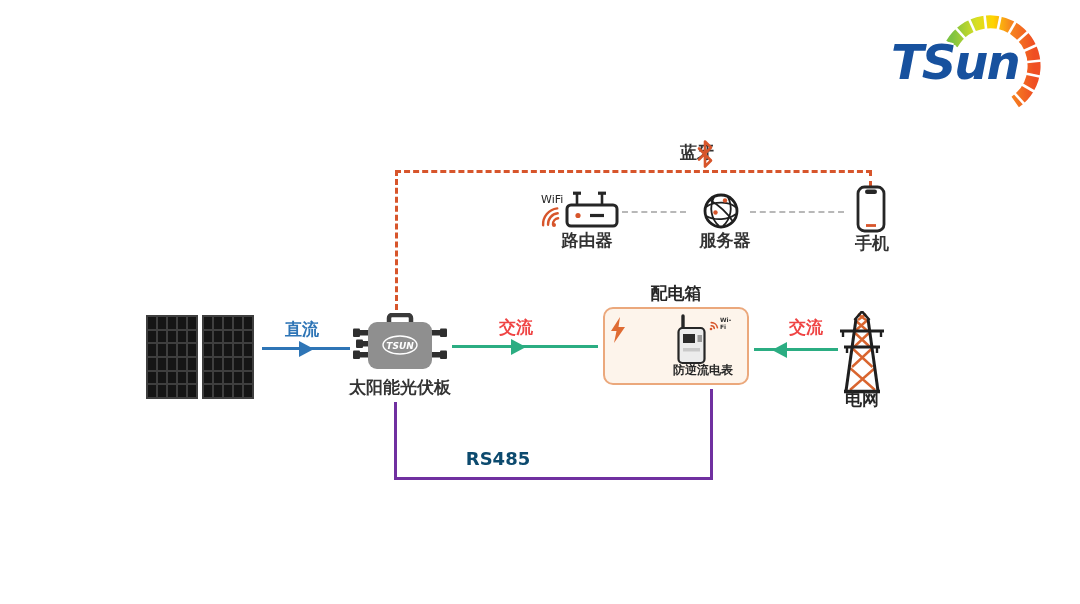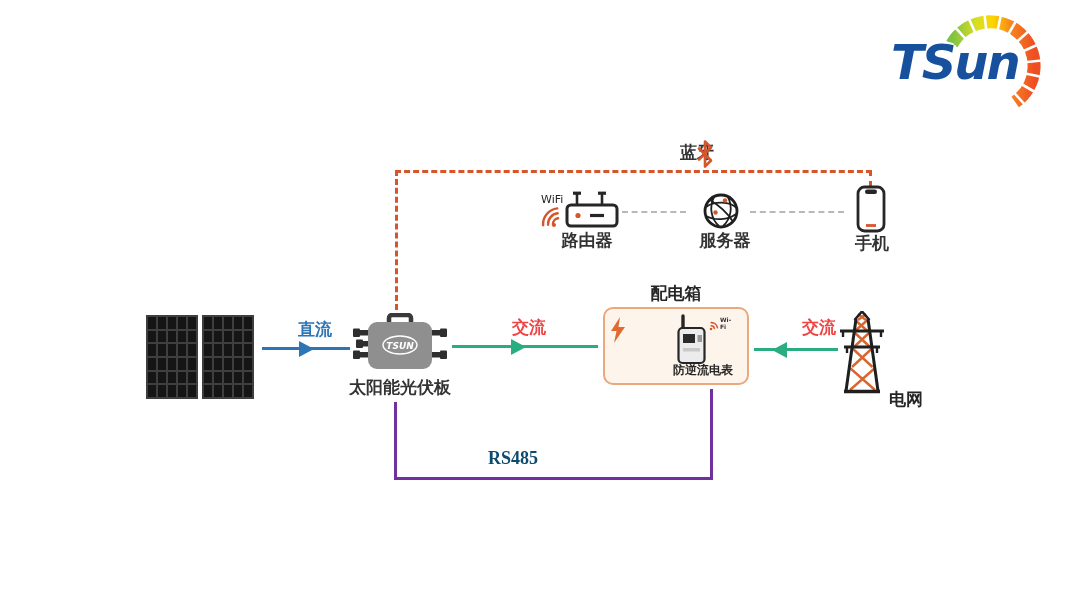--- a/index.html
+++ b/index.html
@@ -14,21 +14,21 @@
   .dash-orange-v{border-left:3px dashed #d7552b;}
   .dash-gray{border-top:2px dashed #b8b8b8;}
   .line-blue{border-top:3px solid #2e75b6;}
   .line-green{border-top:3px solid #2bad82;}
   .line-purple-h{border-top:3px solid #7030a0;}
   .line-purple-v{border-left:3px solid #7030a0;}
   .head-right-blue{width:0;height:0;border-left:15px solid #2e75b6;border-top:8px solid transparent;border-bottom:8px solid transparent;}
   .head-right-green{width:0;height:0;border-left:15px solid #2bad82;border-top:8px solid transparent;border-bottom:8px solid transparent;}
   .head-left-green{width:0;height:0;border-right:15px solid #2bad82;border-top:8px solid transparent;border-bottom:8px solid transparent;}
 
-  .flow-lbl{font-size:17px;font-weight:700;text-align:right;white-space:nowrap;font-family:Liberation Serif, serif;}
+  .flow-lbl{font-size:17px;font-weight:700;text-align:center;white-space:nowrap;}
   .c-blue{color:#2e75b6;}
   .c-green{color:#ef4444;}
   .c-purple{color:#0c4a6e;}
 
   
   .panel{width:52px;height:84px;background:#3f3f3f;border:2px solid #3f3f3f;
          display:grid;grid-template-columns:repeat(5,1fr);grid-template-rows:repeat(6,1fr);gap:2px;box-sizing:border-box;}
   .panel>i{background:#151515;}
 
   
@@ -267,20 +267,20 @@
       <path d="M31,8 L41,80" stroke-width="3"></path>
       <line x1="3" y1="20" x2="47" y2="20" stroke-width="3"></line>
       <line x1="6" y1="20" x2="6" y2="26" stroke-width="2.4"></line>
       <line x1="44" y1="20" x2="44" y2="26" stroke-width="2.4"></line>
       <line x1="7" y1="36" x2="43" y2="36" stroke-width="3"></line>
       <line x1="10" y1="36" x2="10" y2="42" stroke-width="2.4"></line>
       <line x1="40" y1="36" x2="40" y2="42" stroke-width="2.4"></line>
       <line x1="7" y1="80.5" x2="43" y2="80.5" stroke-width="3.4"></line>
     </g>
   </svg>
-  <div class="abs lbl" style="left:840px;top:388px;width:44px;color:#262626;margin-left:44px;">电网</div>
+  <div class="abs lbl" style="left:840px;top:388px;width:44px;color:#262626;">电网</div>
 
   <div class="abs line-purple-v" style="left:394px;top:402px;width:0;height:77px;"></div>
   <div class="abs line-purple-h" style="left:394px;top:477px;width:319px;height:0;"></div>
   <div class="abs line-purple-v" style="left:710px;top:389px;width:0;height:89px;"></div>
   <div class="abs flow-lbl c-purple" style="left:458px;top:448px;width:80px;font-size:18px;">RS485</div>
 
 </div>
 
 </body></html>

